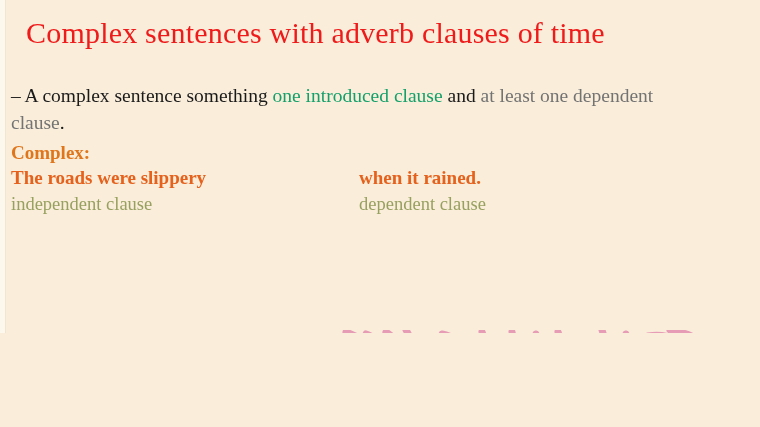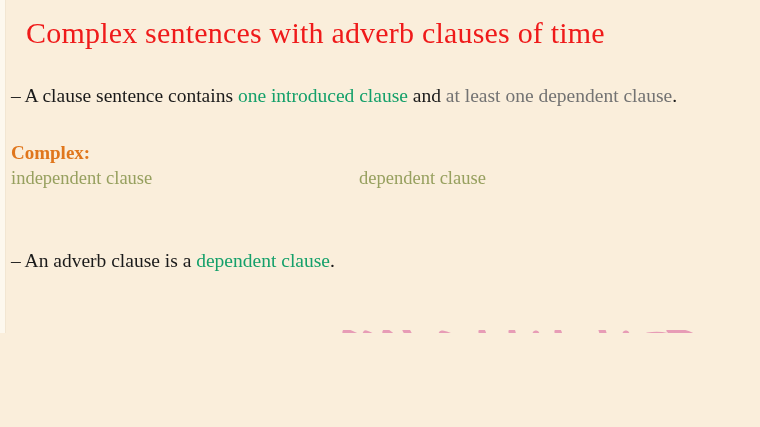--- a/index.html
+++ b/index.html
@@ -170,31 +170,32 @@
       <path d="M96 40 C110 54 114 74 108 96"></path>
       <path d="M72 34 C84 48 88 68 84 90"></path>
     </g>
   </svg>
 
   <div class="content">
 
     <div class="title">Complex sentences with adverb clauses of time</div>
 
     <div class="body-block">
-      <span>– </span><span class="dark">A clause sentence contains </span><span class="green">one introduced clause</span><span class="dark"> and </span><span class="blue">at least one dependent clause</span><span class="dark">.</span>
+      <span>– </span><span class="dark">A complex sentence something </span><span class="green">one introduced clause</span><span class="dark"> and </span><span class="blue">at least one dependent clause</span><span class="dark">.</span>
     </div>
 
     <div class="example-wrap">
       <div class="ex-label">Complex:</div>
+      <div class="ex-row">
+        <span class="ex-sentence col1">The roads were slippery</span>
+        <span class="ex-sentence col2">when it rained.</span>
+      </div>
       <div class="ex-row">
         <span class="ex-note col1">independent clause</span>
         <span class="ex-note col2">dependent clause</span>
       </div>
     </div>
 
     <div class="body-block2">
-      <div>
-        <span>– </span><span class="dark">An adverb clause is a </span><span class="green">dependent clause</span><span class="dark">.</span>
-      </div>
     </div>
 
   </div>
 </div>
 
 </body></html>

